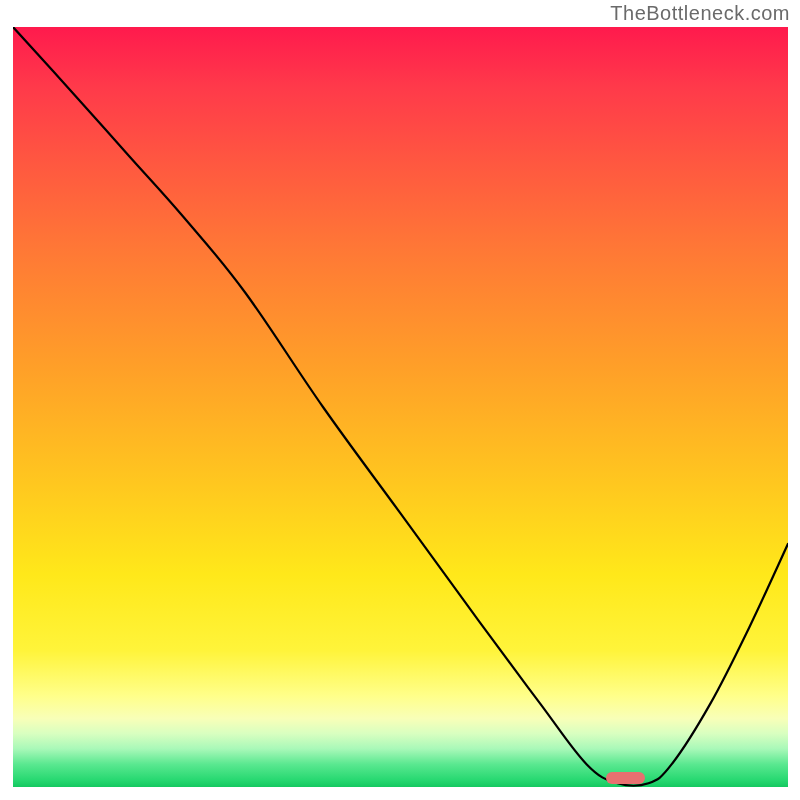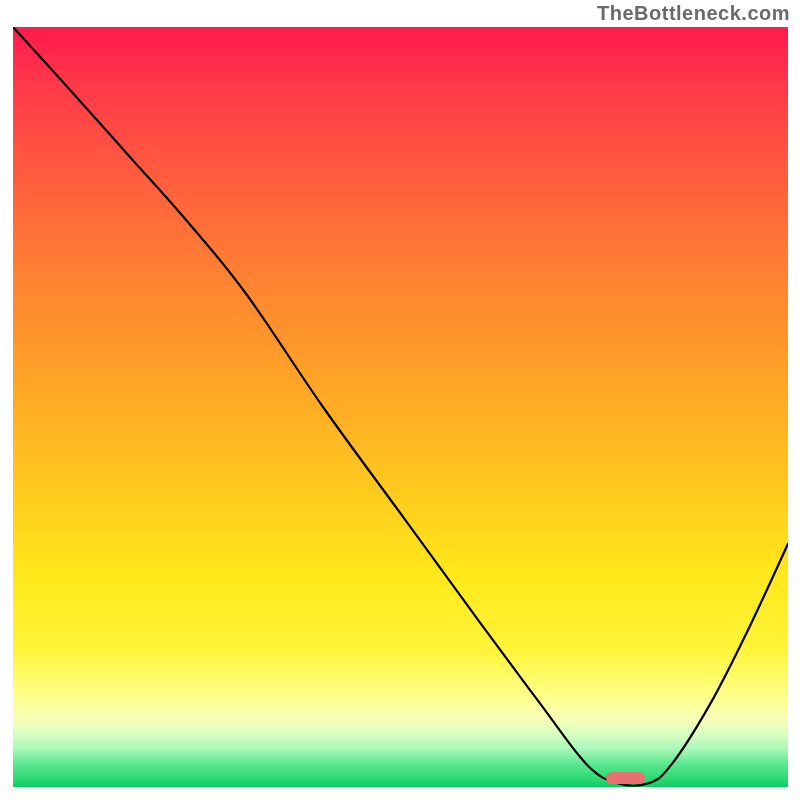--- a/index.html
+++ b/index.html
@@ -4,21 +4,21 @@
 <style>
   * { margin: 0; padding: 0; box-sizing: border-box; }
   body { width: 800px; height: 800px; background: #fff; position: relative; font-family: Arial, sans-serif; }
 
   .watermark {
     position: absolute;
     top: 2px;
     right: 10px;
     font-size: 20px;
     color: #6a6a6a;
-    font-weight: bold;
+    font-weight: normal;
     z-index: 10;
     letter-spacing: 0.5px;
   }
 
   .plot-area {
     position: absolute;
     left: 13px;
     top: 27px;
     width: 775px;
     height: 760px;

